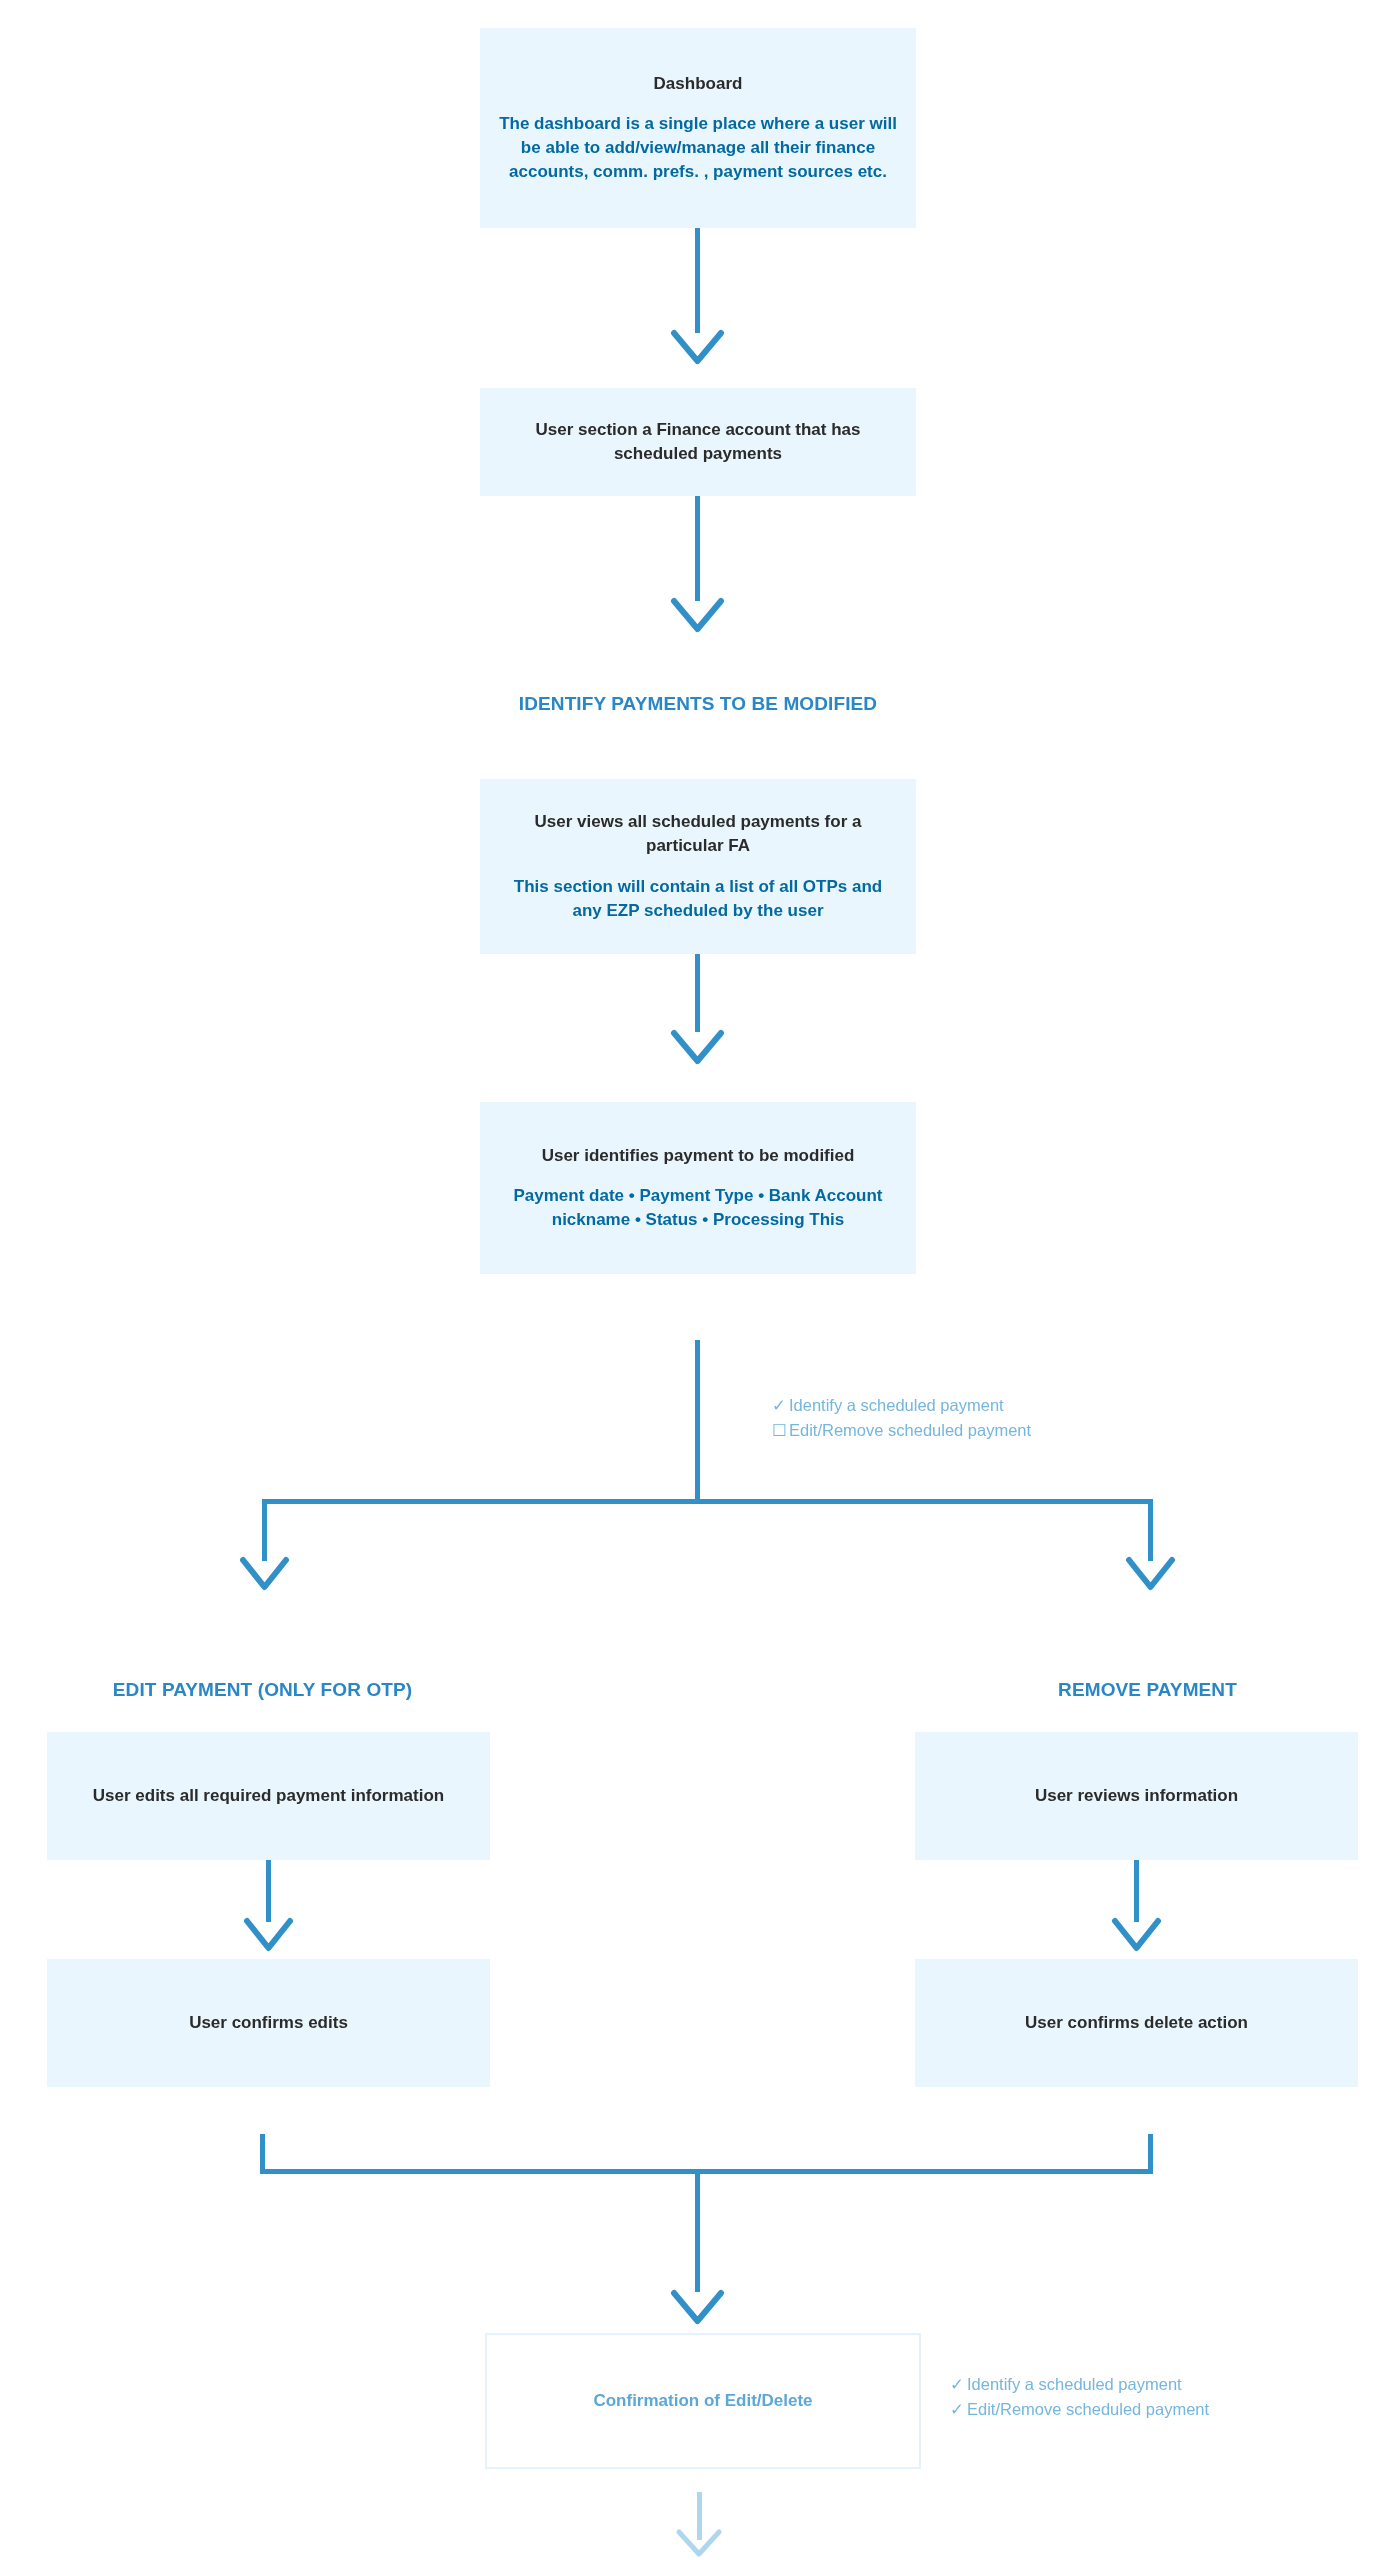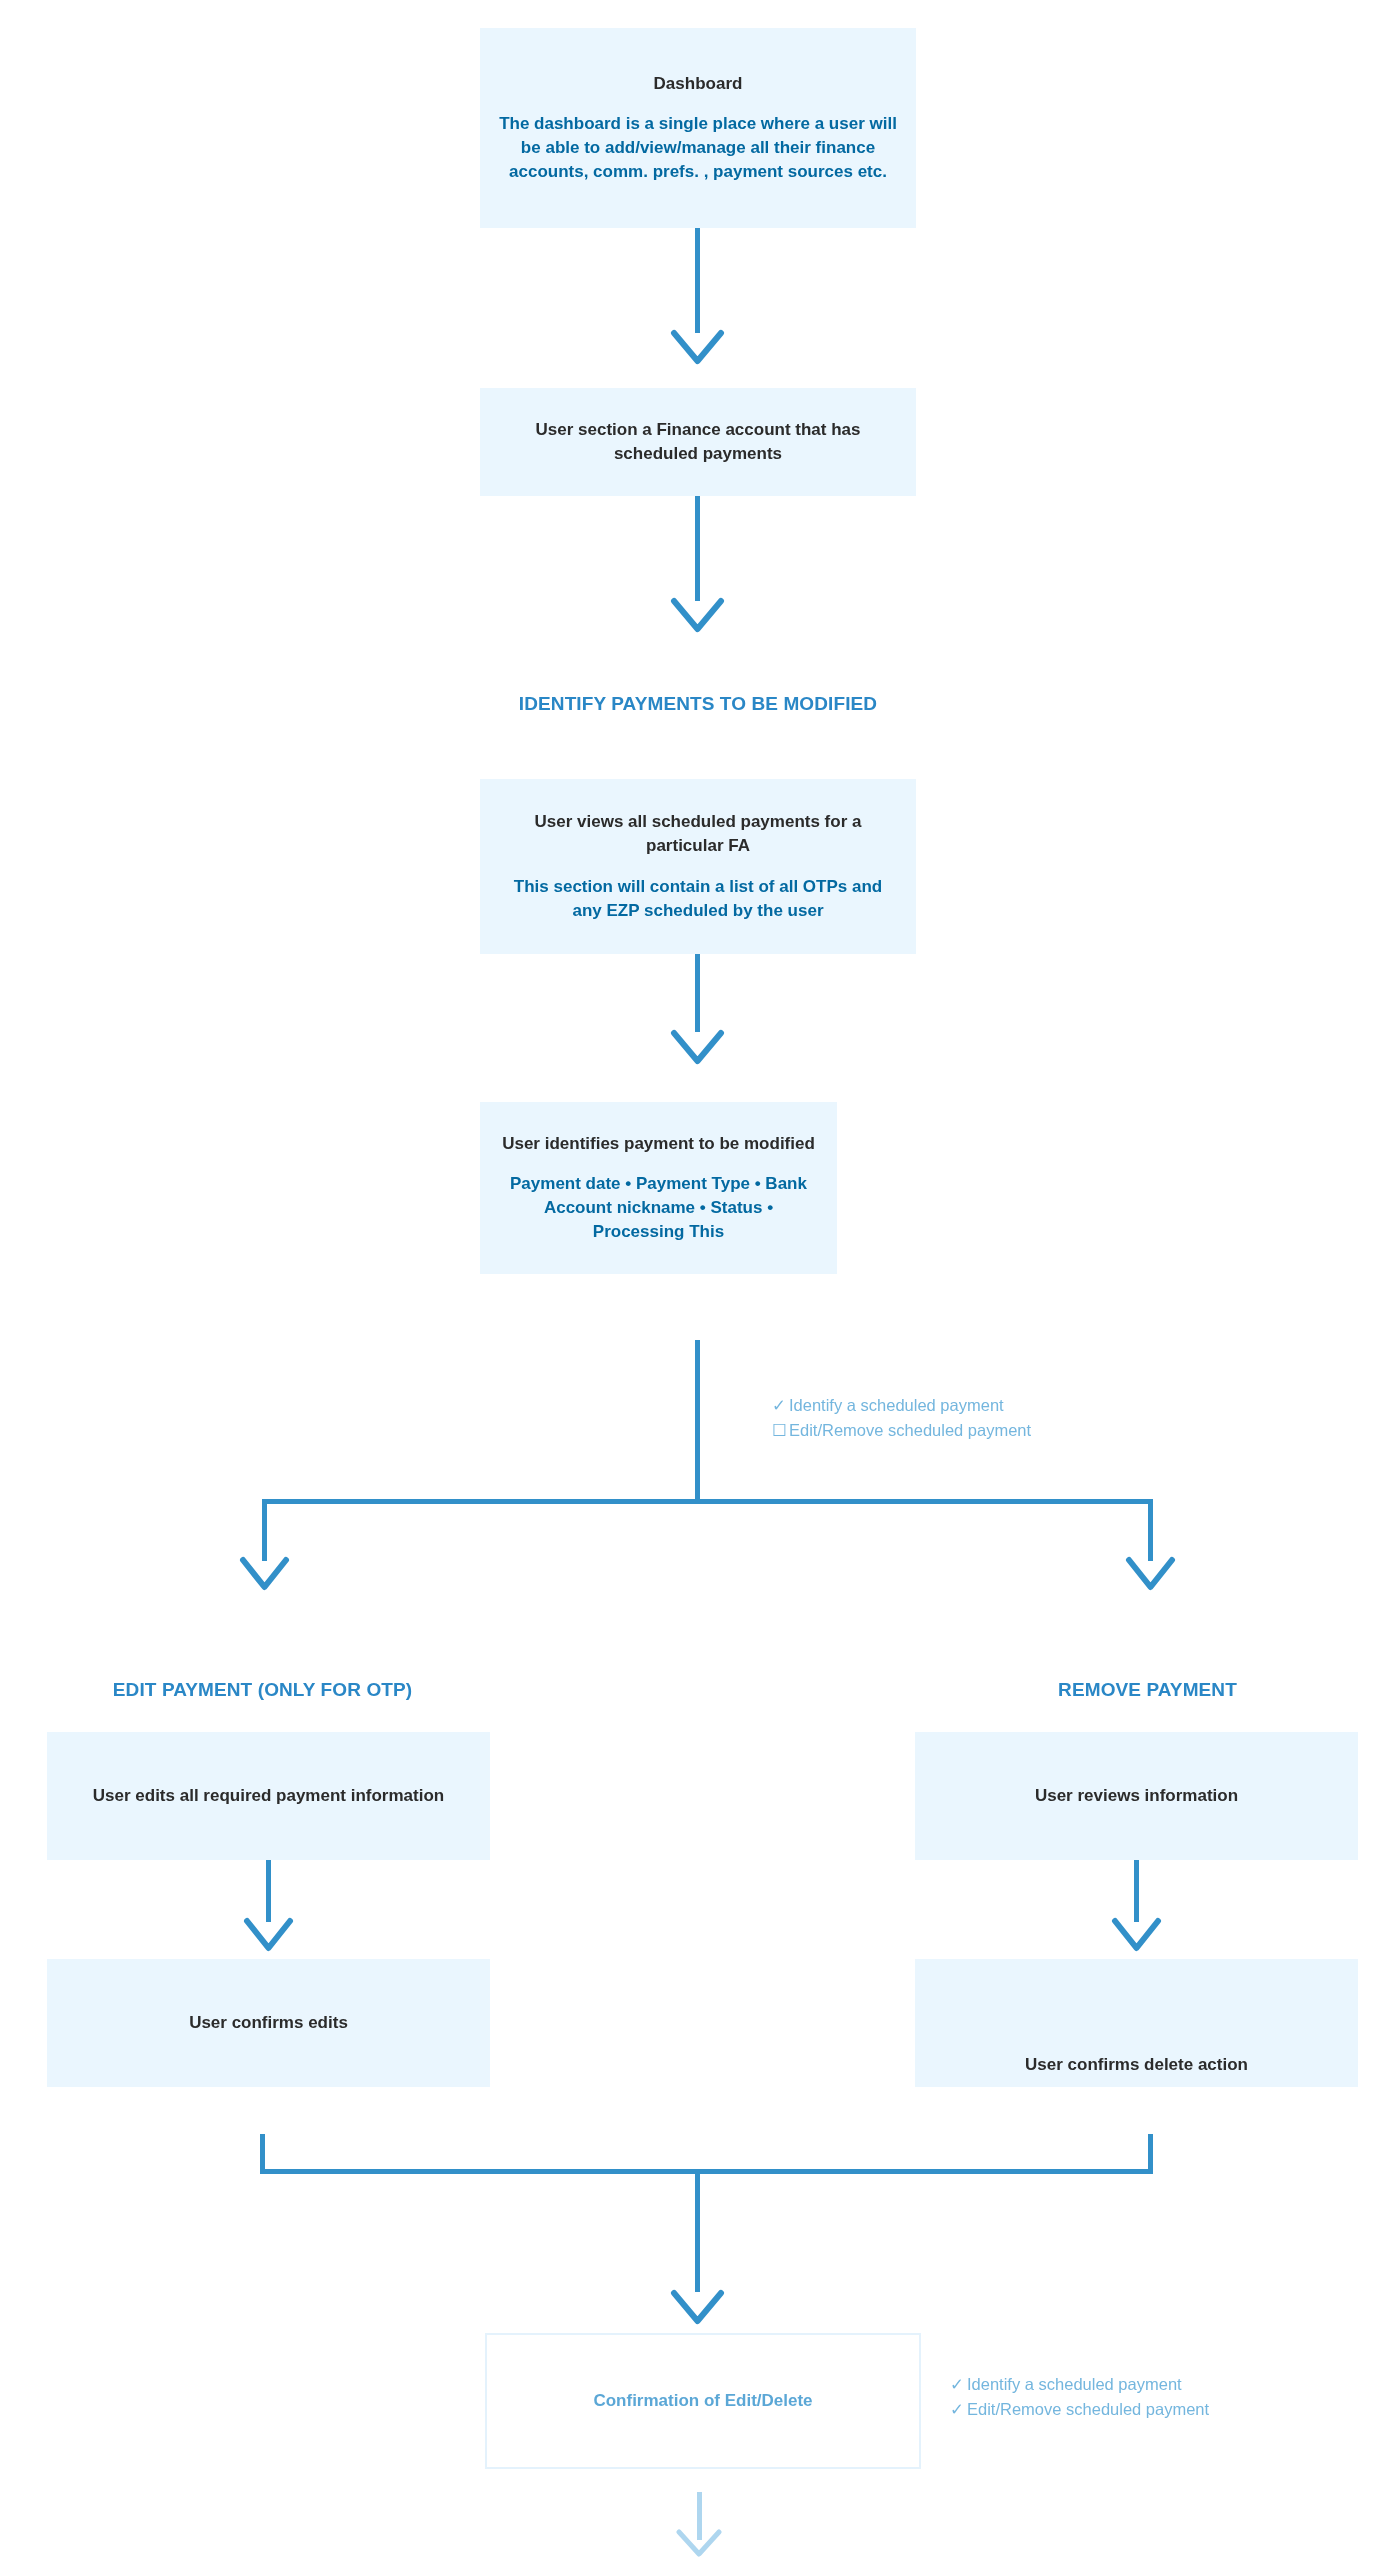--- a/index.html
+++ b/index.html
@@ -122,21 +122,21 @@
     <div class="node-sub">This section will contain a list of all OTPs and any EZP scheduled by the user</div>
   </div>
 
   <div class="vline" style="left:695px; top:954px; height:78px;"></div>
   <div class="arrow-wrap" style="left:670px; top:1025px;">
     <svg width="56" height="45" viewBox="0 0 56 45">
       <path d="M4 8 L27.5 36 L51 8" fill="none" stroke="#3290c9" stroke-width="6" stroke-linecap="round" stroke-linejoin="round"></path>
     </svg>
   </div>
 
-  <div class="node" style="left:480px; top:1102px; width:357px; height:172px;">
+  <div class="node" style="left:480px; top:1102px; width:436px; height:172px;">
     <div class="node-title">User identifies payment to be modified</div>
     <div class="node-sub">Payment date • Payment Type • Bank Account nickname • Status • Processing This</div>
   </div>
 
   <div class="checklist" style="left:772px; top:1393px;">
     <span class="row">
       <span class="check-mark">✓</span><span>Identify a scheduled payment</span>
     </span>
     <span class="row">
       <span class="check-mark">☐</span><span>Edit/Remove scheduled payment</span>
@@ -180,21 +180,21 @@
     <div class="node-title">User confirms edits</div>
   </div>
 
   <div class="vline" style="left:1134px; top:1860px; height:62px;"></div>
   <div class="arrow-wrap" style="left:1111px; top:1914px;">
     <svg width="52" height="42" viewBox="0 0 52 42">
       <path d="M4 7 L25.5 34 L47 7" fill="none" stroke="#3290c9" stroke-width="6" stroke-linecap="round" stroke-linejoin="round"></path>
     </svg>
   </div>
 
-  <div class="node" style="left:915px; top:1959px; width:443px; height:128px;justify-content:flex-end;">
+  <div class="node" style="left:915px; top:1959px; width:443px; height:128px;">
     <div class="node-title">User confirms delete action</div>
   </div>
 
   <div class="vline" style="left:260px; top:2134px; height:40px;"></div>
   <div class="vline" style="left:1148px; top:2134px; height:40px;"></div>
   <div class="hline" style="left:260px; top:2169px; width:893px;"></div>
   <div class="vline" style="left:695px; top:2169px; height:123px;"></div>
   <div class="arrow-wrap" style="left:670px; top:2285px;">
     <svg width="56" height="45" viewBox="0 0 56 45">
       <path d="M4 8 L27.5 36 L51 8" fill="none" stroke="#3290c9" stroke-width="6" stroke-linecap="round" stroke-linejoin="round"></path>

